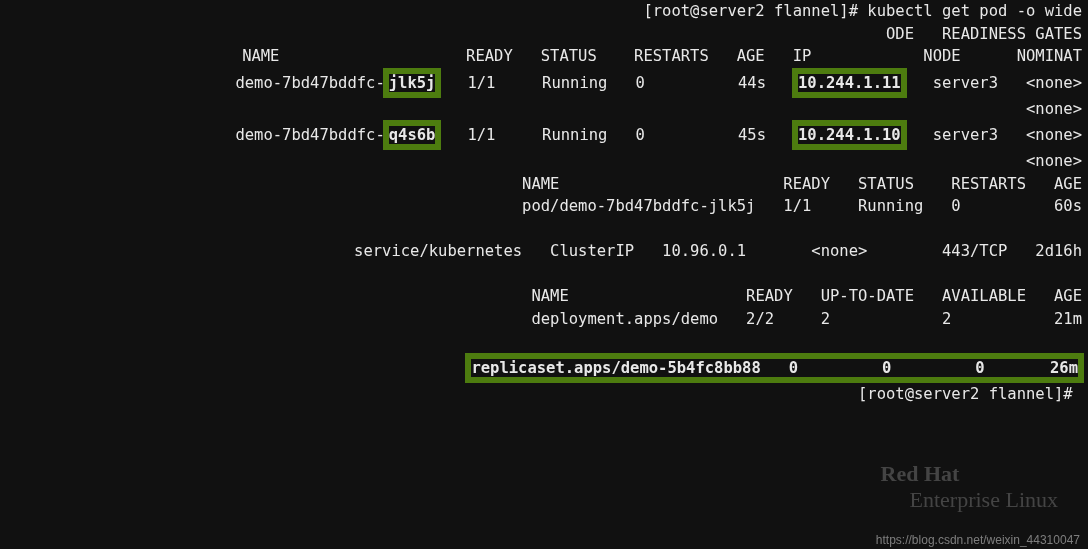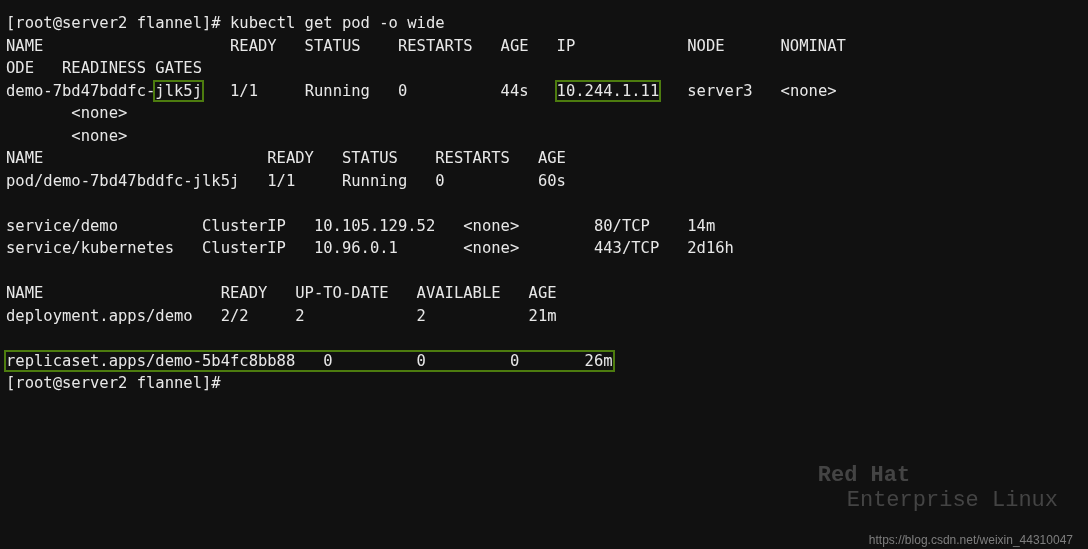--- a/index.html
+++ b/index.html
@@ -8,74 +8,76 @@
     width: 1088px;
     height: 549px;
     background: #111;
     font-family: "DejaVu Sans Mono", "Liberation Mono", monospace;
     font-size: 15.5px;
     color: #e8e8e8;
     overflow: hidden;
     position: relative;
   }
   .terminal {
-    padding: 12px 6px;
+    padding: 0 6px;
     line-height: 22.5px;
+    text-align: right;
   }
   .line { white-space: pre; }
   .hl-red {
-    border: 2px solid #4d7c0f;
+    border: 6px solid #4d7c0f;
     padding: 0 0px;
     margin-left: -2px;
     margin-right: -2px;
     display: inline-block;
     line-height: 18px;
+    font-weight: bold;
   }
   .watermark-rh {
     position: absolute;
     right: 30px;
     bottom: 36px;
     color: #666;
     pointer-events: none;
     text-align: left;
-    font-family: Liberation Mono, monospace;
+    font-family: Liberation Serif, serif;
   }
   .watermark-rh .rh1 { font-weight: bold; font-size: 22px; opacity: .6;}
   .watermark-rh .rh2 { font-size: 22px; opacity: .6; margin-left: 29px;}
   .watermark-url {
     position: absolute;
-    right: 15px;
+    right: 8px;
     bottom: 2px;
     font-size: 12px;
     color: #999;
     font-family: Arial, sans-serif;
     opacity: .8;
     pointer-events: none;
   }
 </style>
 </head>
 <body>
 
 <div class="terminal">
   <div class="line"><span>[root@server2 flannel]# </span><span>kubectl get pod -o wide</span></div>
 
+  <div class="line">ODE   READINESS GATES</div>
   <div class="line">NAME                    READY   STATUS    RESTARTS   AGE   IP            NODE      NOMINAT</div>
-  <div class="line">ODE   READINESS GATES</div>
 
   <div class="line"><span>demo-7bd47bddfc-</span><span class="hl-red">jlk5j</span><span>   1/1     Running   0          44s   </span><span class="hl-red">10.244.1.11</span><span>   server3   &lt;none&gt;</span></div>
   <div class="line">       &lt;none&gt;</div>
 
+  <div class="line"><span>demo-7bd47bddfc-</span><span class="hl-red">q4s6b</span><span>   1/1     Running   0          45s   </span><span class="hl-red">10.244.1.10</span><span>   server3   &lt;none&gt;</span></div>
   <div class="line">       &lt;none&gt;</div>
 
 
   <div class="line">NAME                        READY   STATUS    RESTARTS   AGE</div>
   <div class="line">pod/demo-7bd47bddfc-jlk5j   1/1     Running   0          60s</div>
   <div class="line"> </div>
 
-  <div class="line">service/demo         ClusterIP   10.105.129.52   &lt;none&gt;        80/TCP    14m</div>
   <div class="line">service/kubernetes   ClusterIP   10.96.0.1       &lt;none&gt;        443/TCP   2d16h</div>
   <div class="line"> </div>
 
   <div class="line">NAME                   READY   UP-TO-DATE   AVAILABLE   AGE</div>
   <div class="line">deployment.apps/demo   2/2     2            2           21m</div>
   <div class="line"> </div>
 
   <div class="line"><span class="hl-red">replicaset.apps/demo-5b4fc8bb88   0         0         0       26m</span></div>
 
   <div class="line"><span>[root@server2 flannel]# </span></div>

